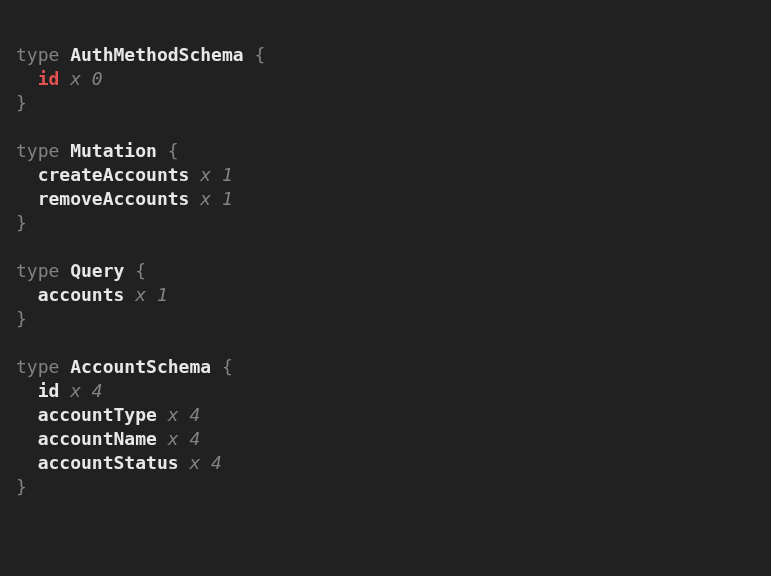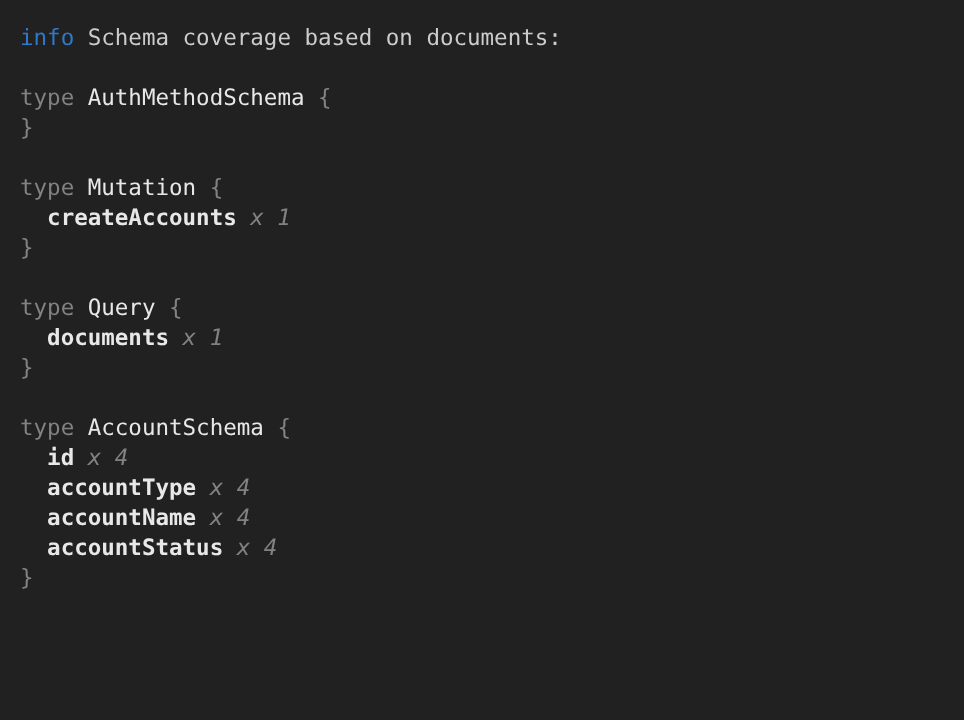--- a/index.html
+++ b/index.html
@@ -12,47 +12,48 @@
     padding: 19px 8px 0 16px;
     font-size: 18px;
     line-height: 24px;
     color: var(--fg, #cccccc);
   }
   .line { height: 24px; white-space: pre; }
   .indent { padding-left: 2ch; }
   .sp { margin-left: 1ch; }
   .c-info  { color: var(--info, #3178c6); }
   .c-dim   { color: var(--dim, #828282); }
-  .c-name  { color: var(--bright, #e8e8e8); font-weight: normal; }
+  .c-name  { color: var(--bright, #e8e8e8); font-weight: bold; }
   .c-field { color: var(--bright, #e8e8e8); font-weight: bold; }
   .c-field.c-missing { color: var(--missing, #e25050); }
   .c-hits  { color: var(--dim, #828282); font-style: italic; }
 </style>
 </head>
 <body>
 
 <div class="terminal">
 
-  <div class="line"><span class="c-info">info</span><span class="sp">Schema coverage based on documents:</span></div>
 
   <div class="line"></div>
 
   <div class="line"><span class="c-dim">type</span><span class="c-name sp">AuthMethodSchema</span><span class="c-dim sp">{</span></div>
+  <div class="line indent"><span class="c-field c-missing">id</span><span class="c-hits sp">x</span><span class="c-hits sp">0</span></div>
   <div class="line"><span class="c-dim">}</span></div>
 
   <div class="line"></div>
 
   <div class="line"><span class="c-dim">type</span><span class="c-name sp">Mutation</span><span class="c-dim sp">{</span></div>
   <div class="line indent"><span class="c-field">createAccounts</span><span class="c-hits sp">x</span><span class="c-hits sp">1</span></div>
+  <div class="line indent"><span class="c-field">removeAccounts</span><span class="c-hits sp">x</span><span class="c-hits sp">1</span></div>
   <div class="line"><span class="c-dim">}</span></div>
 
   <div class="line"></div>
 
   <div class="line"><span class="c-dim">type</span><span class="c-name sp">Query</span><span class="c-dim sp">{</span></div>
-  <div class="line indent"><span class="c-field">documents</span><span class="c-hits sp">x</span><span class="c-hits sp">1</span></div>
+  <div class="line indent"><span class="c-field">accounts</span><span class="c-hits sp">x</span><span class="c-hits sp">1</span></div>
   <div class="line"><span class="c-dim">}</span></div>
 
   <div class="line"></div>
 
   <div class="line"><span class="c-dim">type</span><span class="c-name sp">AccountSchema</span><span class="c-dim sp">{</span></div>
   <div class="line indent"><span class="c-field">id</span><span class="c-hits sp">x</span><span class="c-hits sp">4</span></div>
   <div class="line indent"><span class="c-field">accountType</span><span class="c-hits sp">x</span><span class="c-hits sp">4</span></div>
   <div class="line indent"><span class="c-field">accountName</span><span class="c-hits sp">x</span><span class="c-hits sp">4</span></div>
   <div class="line indent"><span class="c-field">accountStatus</span><span class="c-hits sp">x</span><span class="c-hits sp">4</span></div>
   <div class="line"><span class="c-dim">}</span></div>

